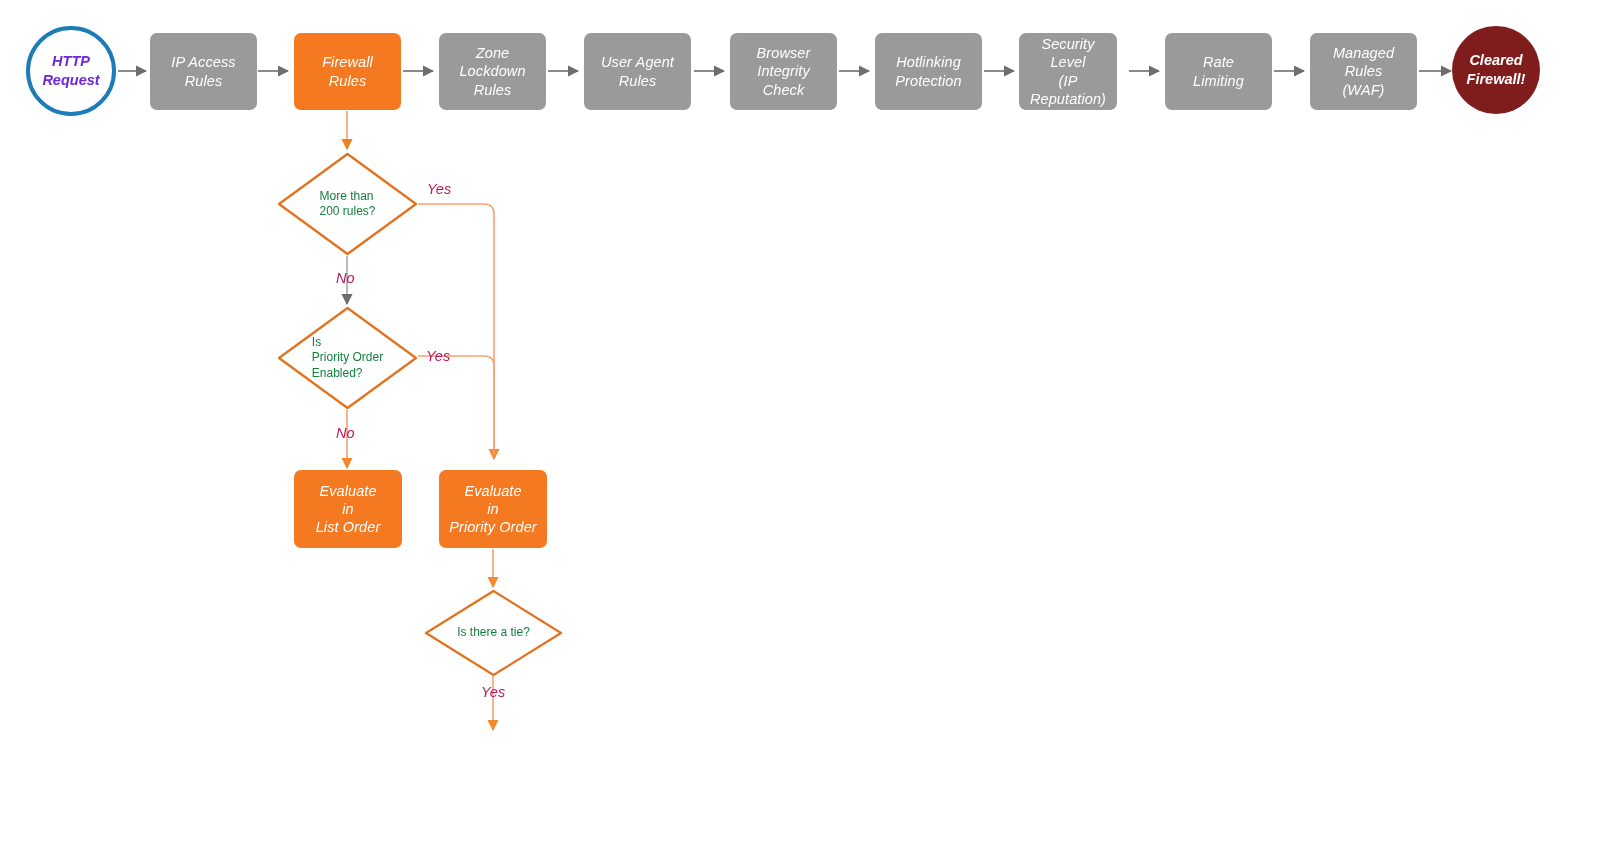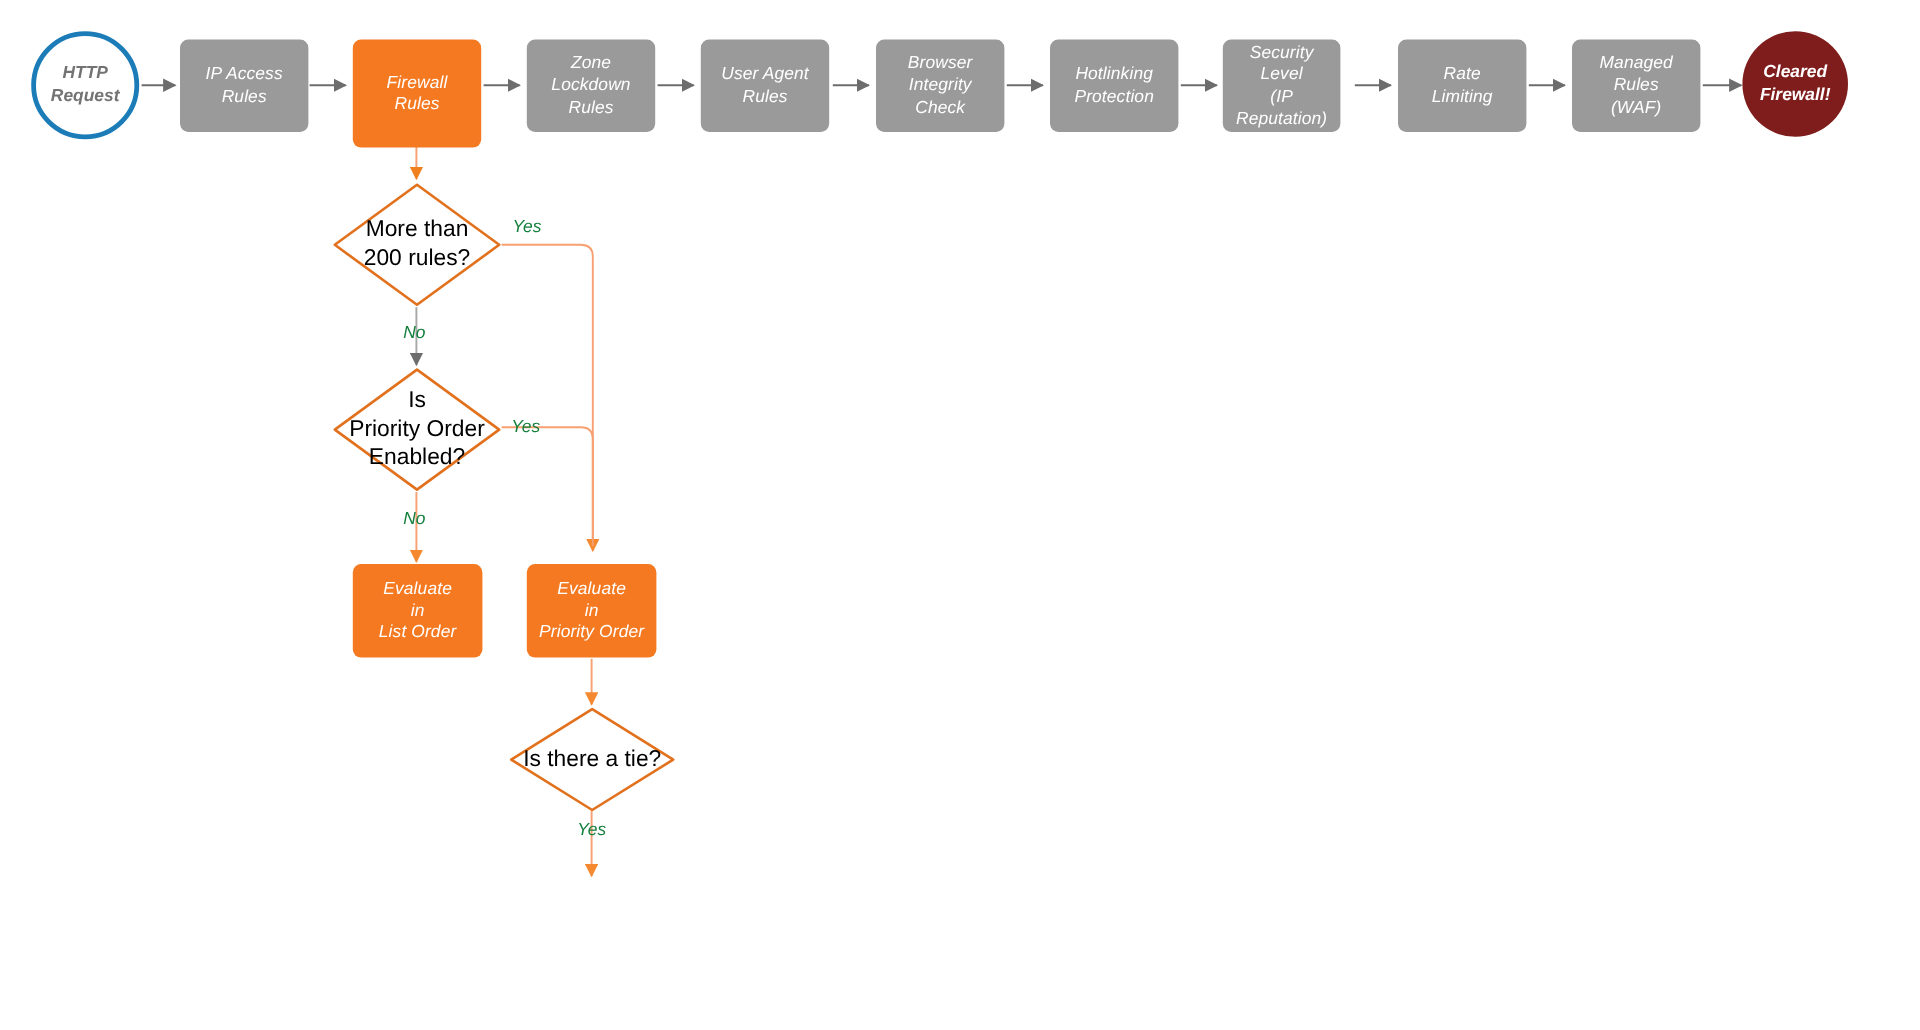--- a/index.html
+++ b/index.html
@@ -58,21 +58,21 @@
     text-align: center;
     font-style: italic;
     font-weight: bold;
     font-size: 14.5px;
     line-height: 1.3;
     white-space: pre-line;
   }
   .circle.start {
     background: #ffffff;
     border: 4px solid #1c7cb8;
-    color: #737373;
+    color: #6d28d9;
   }
   .circle.end {
     background: #7f1d1d;
     border: none;
     color: #ffffff;
   }
 
   
   .diamond {
     position: absolute;
@@ -85,33 +85,33 @@
   }
   .diamond .dlabel {
     position: absolute;
     left: 0;
     top: 0;
     width: 100%;
     height: 100%;
     display: flex;
     align-items: center;
     justify-content: center;
-    text-align: center;
-    font-size: 19px;
-    color: #000000;
+    text-align: left;
+    font-size: 12px;
+    color: #15803d;
     line-height: 1.26;
     white-space: pre-line;
   }
 
   
   .edge-label {
     position: absolute;
     font-size: 14.5px;
     font-style: italic;
-    color: #15803d;
+    color: #be185d;
     white-space: nowrap;
   }
 </style>
 </head>
 <body>
 
 <div id="canvas">
 
   <svg id="edges" viewBox="0 0 1600 858" width="1600" height="858">
     <defs>
@@ -170,21 +170,21 @@
   <div class="circle end" style="left:1452px; top:26px; width:88px; height:88px;">
     <span class="lbl">Cleared
 Firewall!</span>
   </div>
 
   <div class="node gray pipeline-node" style="left:150px; top:33px; width:107px; height:77px;">
     <span class="lbl">IP Access
 Rules</span>
   </div>
 
-  <div class="node orange pipeline-node" style="left:294px; top:33px; width:107px; height:90px;">
+  <div class="node orange pipeline-node" style="left:294px; top:33px; width:107px; height:77px;">
     <span class="lbl">Firewall
 Rules</span>
   </div>
 
   <div class="node gray pipeline-node" style="left:439px; top:33px; width:107px; height:77px;">
     <span class="lbl">Zone
 Lockdown
 Rules</span>
   </div>
 

